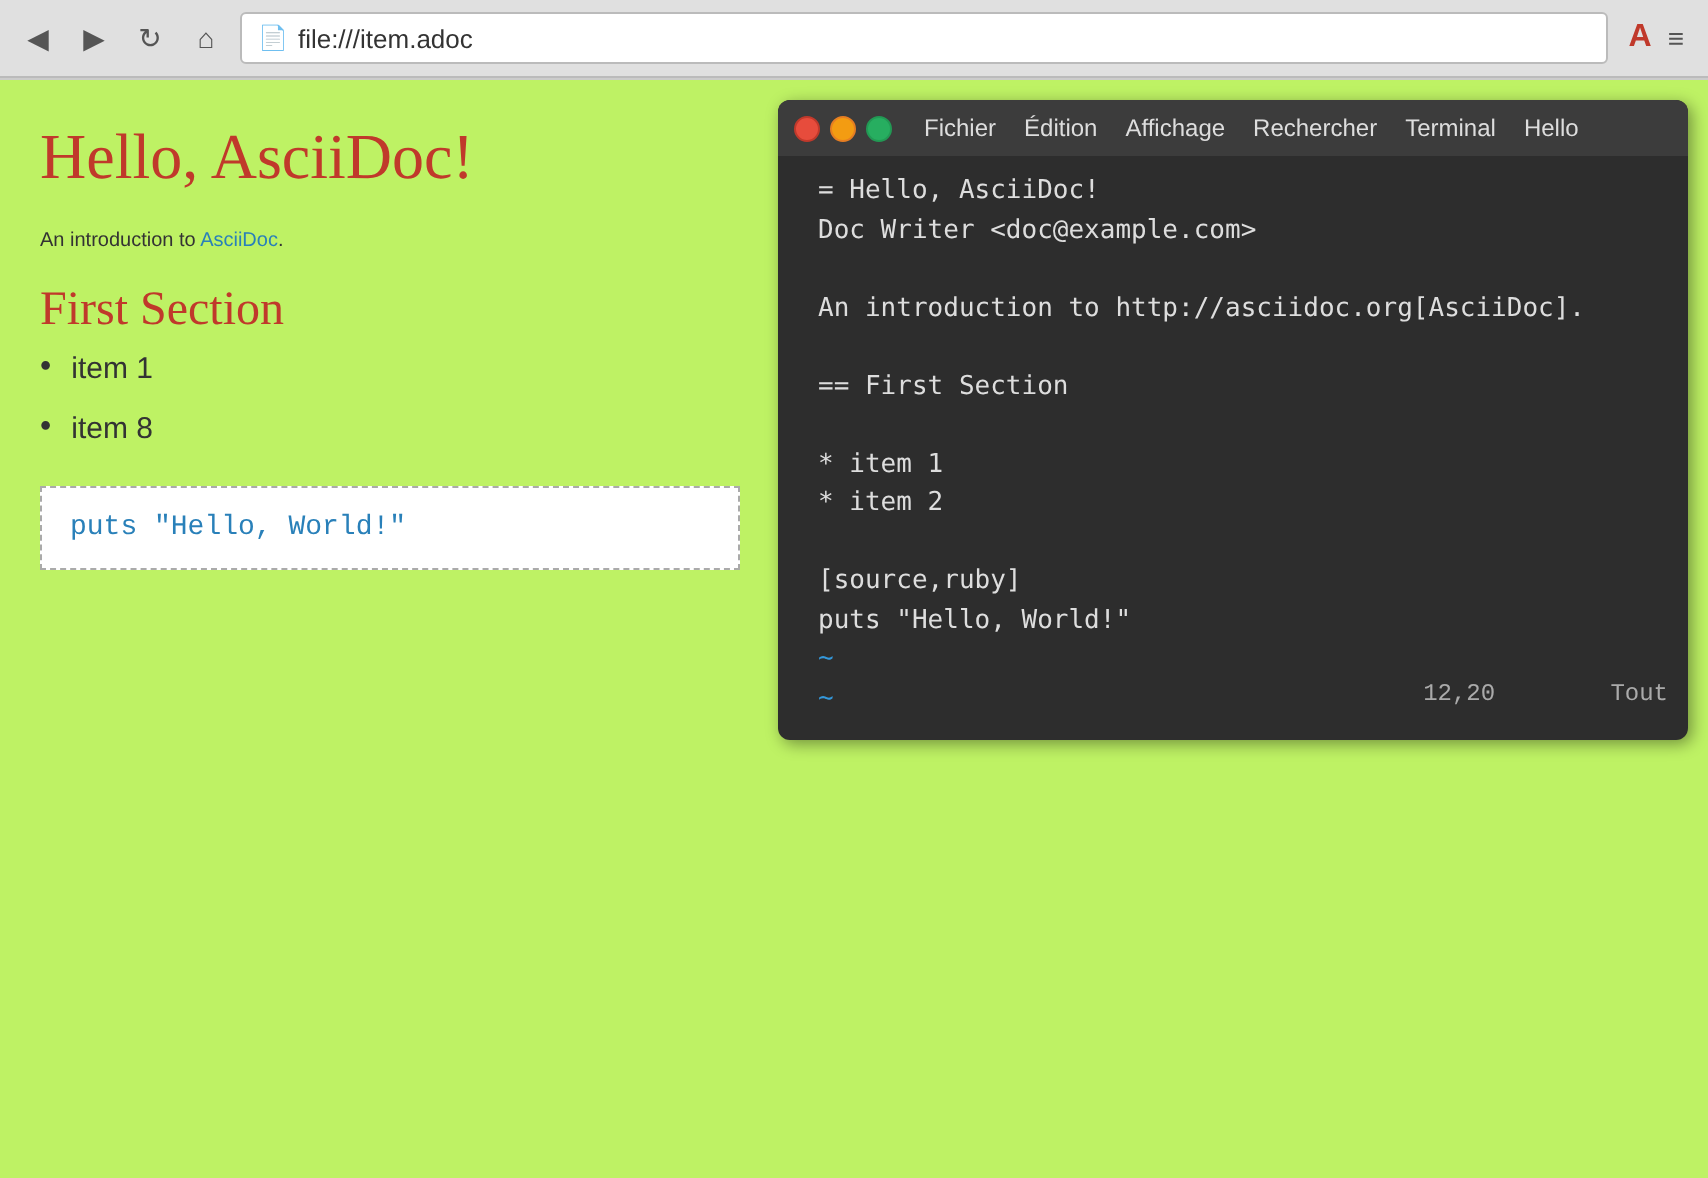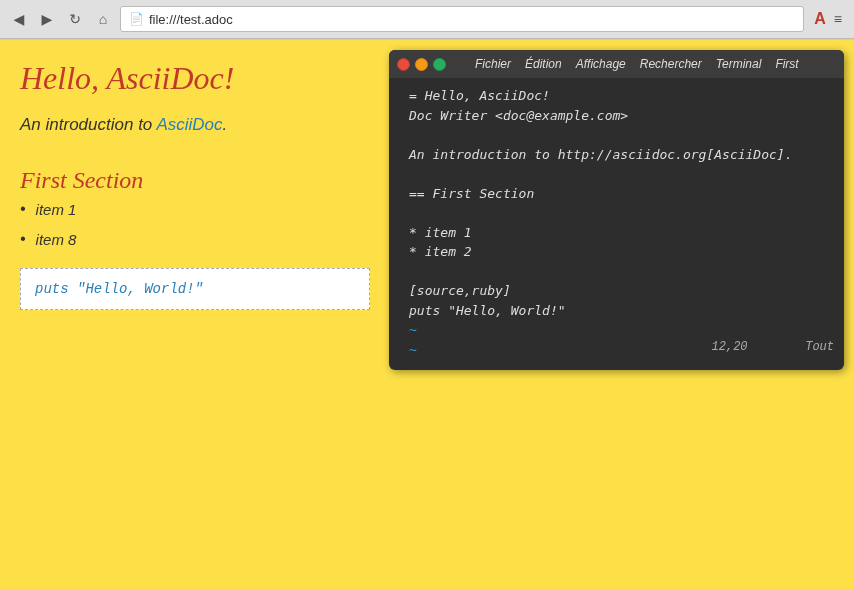--- a/index.html
+++ b/index.html
@@ -74,48 +74,47 @@
     }
 
     .menu-icon {
       font-size: 14px;
       color: #555;
       cursor: pointer;
     }
 
     
     .browser-content {
-      background: #fde047;
+      background: #bef264;
       height: calc(589px - 40px);
       display: flex;
       position: relative;
       overflow: hidden;
-      font-style: italic;
     }
 
     
     .doc-panel {
       width: 390px;
       padding: 20px 20px 20px 20px;
       overflow-y: auto;
       height: 100%;
     }
 
     .doc-title {
       font-size: 32px;
       color: #c0392b;
       font-weight: normal;
       font-family: Georgia, serif;
       margin-bottom: 18px;
     }
 
     .doc-intro {
-      font-size: 17px;
+      font-size: 10px;
       color: #333;
-      margin-bottom: 32px;
+      margin-bottom: 16px;
     }
 
     .doc-intro a {
       color: #2980b9;
       text-decoration: none;
     }
 
     .section-title {
       font-size: 24px;
       color: #c0392b;
@@ -166,21 +165,20 @@
       overflow: hidden;
       box-shadow: 2px 2px 8px rgba(0,0,0,0.4);
     }
 
     .terminal-titlebar {
       background: #3c3c3c;
       display: flex;
       align-items: center;
       padding: 5px 8px;
       height: 28px;
-      gap: 13px;
     }
 
     .terminal-buttons {
       display: flex;
       gap: 5px;
       margin-right: 10px;
     }
 
     .term-btn {
       width: 13px;
@@ -238,21 +236,21 @@
 <body>
 
 <div class="browser-chrome">
   <div class="browser-toolbar">
     <button class="nav-btn">◀</button>
     <button class="nav-btn">▶</button>
     <button class="nav-btn">↻</button>
     <button class="nav-btn">⌂</button>
     <div class="address-bar">
       <span class="page-icon">📄</span>
-      <span>file:///test.adoc</span>
+      <span>file:///item.adoc</span>
     </div>
     <div class="browser-right-icons">
       <span class="browser-right-icon">A</span>
       <span class="menu-icon">≡</span>
     </div>
   </div>
 </div>
 
 <div class="browser-content">
 
@@ -285,21 +283,21 @@
         <div class="term-btn term-btn-close"></div>
         <div class="term-btn term-btn-minimize"></div>
         <div class="term-btn term-btn-maximize"></div>
       </div>
       <div class="terminal-menu">
         <span class="terminal-menu-item">Fichier</span>
         <span class="terminal-menu-item">Édition</span>
         <span class="terminal-menu-item">Affichage</span>
         <span class="terminal-menu-item">Rechercher</span>
         <span class="terminal-menu-item">Terminal</span>
-        <span class="terminal-menu-item">First</span>
+        <span class="terminal-menu-item">Hello</span>
       </div>
     </div>
     <div class="terminal-body">
       <pre><span>= Hello, AsciiDoc!</span>
 <span>Doc Writer &lt;doc@example.com&gt;</span>
 
 <span>An introduction to http://asciidoc.org[AsciiDoc].</span>
 
 <span>== First Section</span>
 

